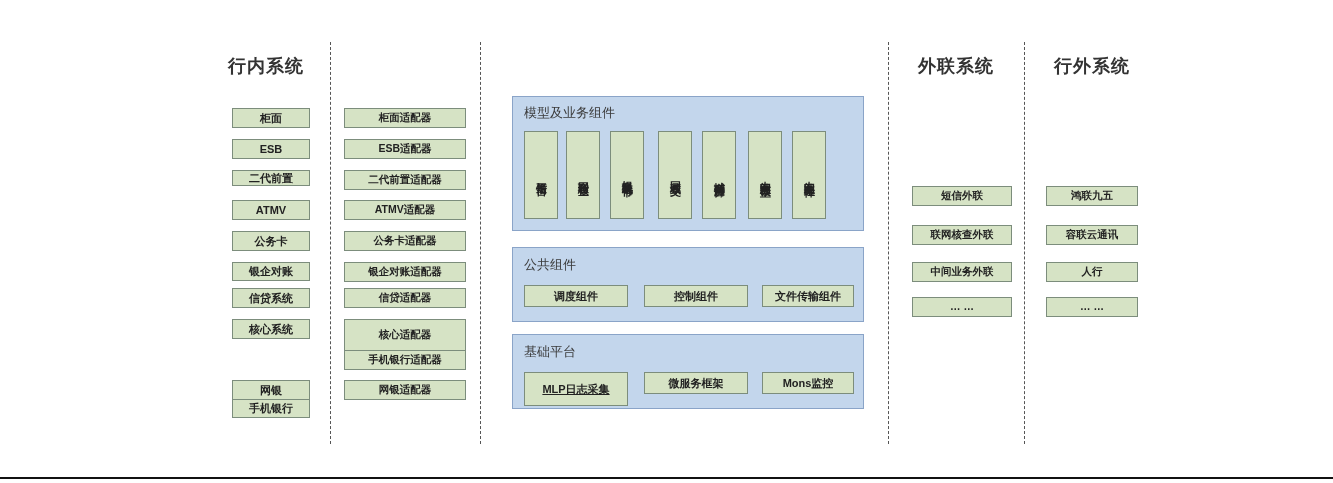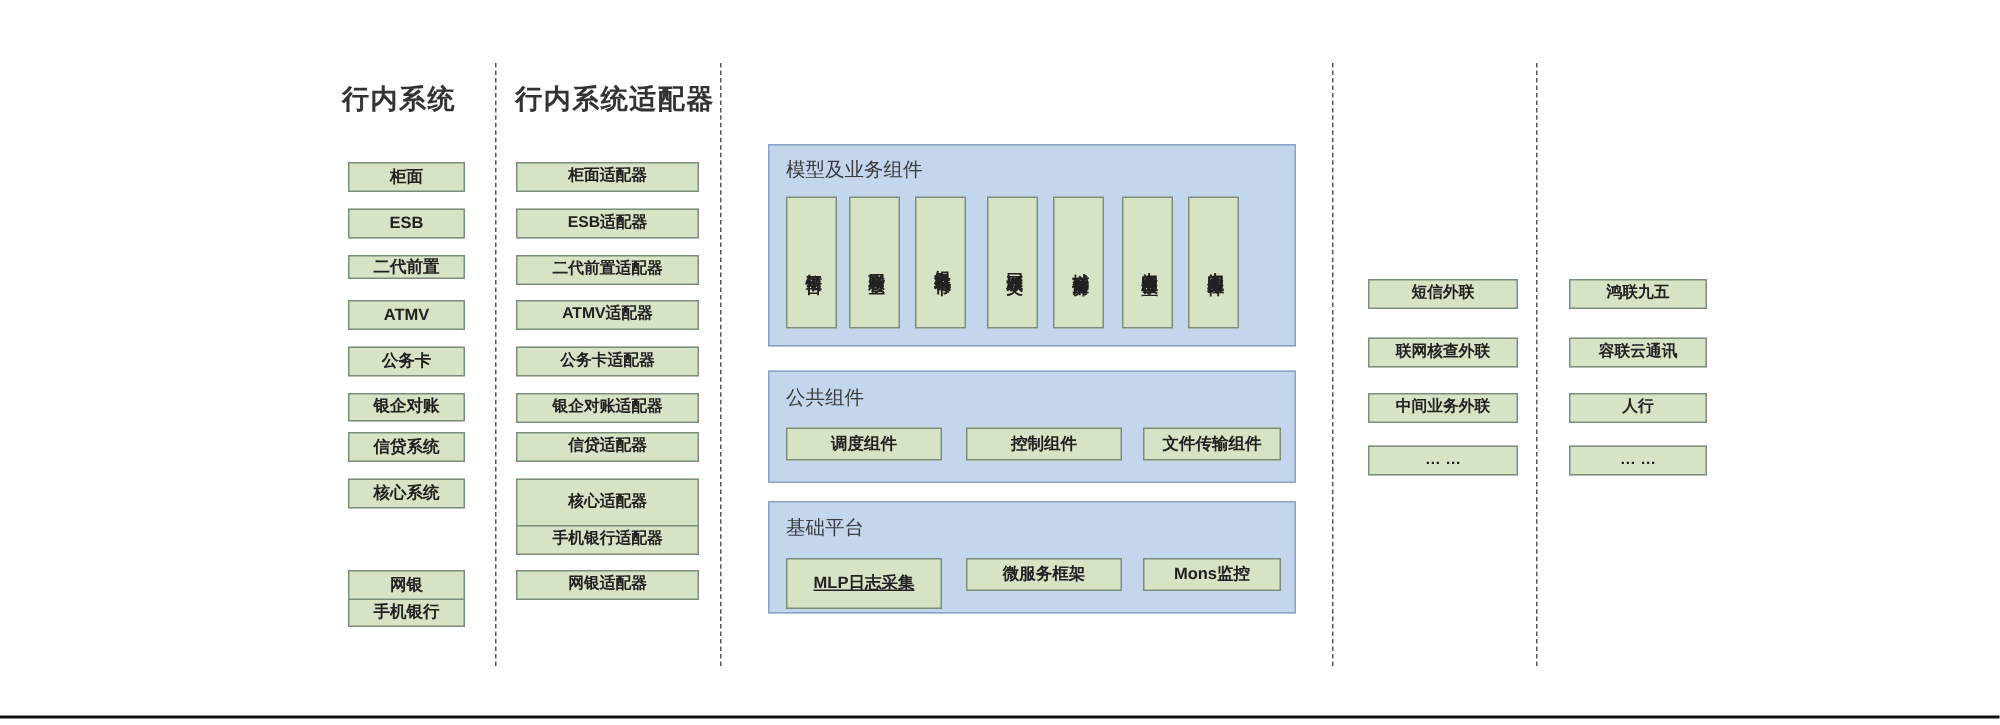--- a/index.html
+++ b/index.html
@@ -106,21 +106,20 @@
   <div class="node" style="left:232px;top:139px;width:78px;height:20px;">ESB</div>
   <div class="node" style="left:232px;top:170px;width:78px;height:16px;">二代前置</div>
   <div class="node" style="left:232px;top:200px;width:78px;height:20px;">ATMV</div>
   <div class="node" style="left:232px;top:231px;width:78px;height:20px;">公务卡</div>
   <div class="node" style="left:232px;top:262px;width:78px;height:19px;">银企对账</div>
   <div class="node" style="left:232px;top:288px;width:78px;height:20px;">信贷系统</div>
   <div class="node" style="left:232px;top:319px;width:78px;height:20px;">核心系统</div>
   <div class="node" style="left:232px;top:350px;width:78px;height:20px;margin-top:48px;">手机银行</div>
   <div class="node" style="left:232px;top:380px;width:78px;height:20px;">网银</div>
 
-  <div class="col-title" style="left:335px;top:54px;width:150px;">行内系统适配器</div>
 
   <div class="node small" style="left:344px;top:108px;width:122px;height:20px;">柜面适配器</div>
   <div class="node small" style="left:344px;top:139px;width:122px;height:20px;">ESB适配器</div>
   <div class="node small" style="left:344px;top:170px;width:122px;height:20px;">二代前置适配器</div>
   <div class="node small" style="left:344px;top:200px;width:122px;height:20px;">ATMV适配器</div>
   <div class="node small" style="left:344px;top:231px;width:122px;height:20px;">公务卡适配器</div>
   <div class="node small" style="left:344px;top:262px;width:122px;height:20px;">银企对账适配器</div>
   <div class="node small" style="left:344px;top:288px;width:122px;height:20px;">信贷适配器</div>
   <div class="node small" style="left:344px;top:319px;width:122px;height:32px;">核心适配器</div>
   <div class="node small" style="left:344px;top:350px;width:122px;height:20px;">手机银行适配器</div>
@@ -159,26 +158,28 @@
   <div class="node" style="left:644px;top:285px;width:104px;height:22px;">控制组件</div>
   <div class="node" style="left:762px;top:285px;width:92px;height:22px;">文件传输组件</div>
 
   <div class="panel" style="left:512px;top:334px;width:352px;height:75px;"></div>
   <div class="panel-title" style="left:524px;top:343px;">基础平台</div>
 
   <div class="node" style="left:524px;top:372px;width:104px;height:34px;text-decoration:underline;">MLP日志采集</div>
   <div class="node" style="left:644px;top:372px;width:104px;height:22px;">微服务框架</div>
   <div class="node" style="left:762px;top:372px;width:92px;height:22px;">Mons监控</div>
 
+  <div class="col-title" style="left:886px;top:54px;width:140px;">外联系统</div>
 
   <div class="node small" style="left:912px;top:186px;width:100px;height:20px;">短信外联</div>
   <div class="node small" style="left:912px;top:225px;width:100px;height:20px;">联网核查外联</div>
   <div class="node small" style="left:912px;top:262px;width:100px;height:20px;">中间业务外联</div>
   <div class="node small" style="left:912px;top:297px;width:100px;height:20px;">… …</div>
 
+  <div class="col-title" style="left:1022px;top:54px;width:140px;">行外系统</div>
 
   <div class="node small" style="left:1046px;top:186px;width:92px;height:20px;">鸿联九五</div>
   <div class="node small" style="left:1046px;top:225px;width:92px;height:20px;">容联云通讯</div>
   <div class="node small" style="left:1046px;top:262px;width:92px;height:20px;">人行</div>
   <div class="node small" style="left:1046px;top:297px;width:92px;height:20px;">… …</div>
 
   <div class="bottom-rule"></div>
 </div>
 
 </body></html>

